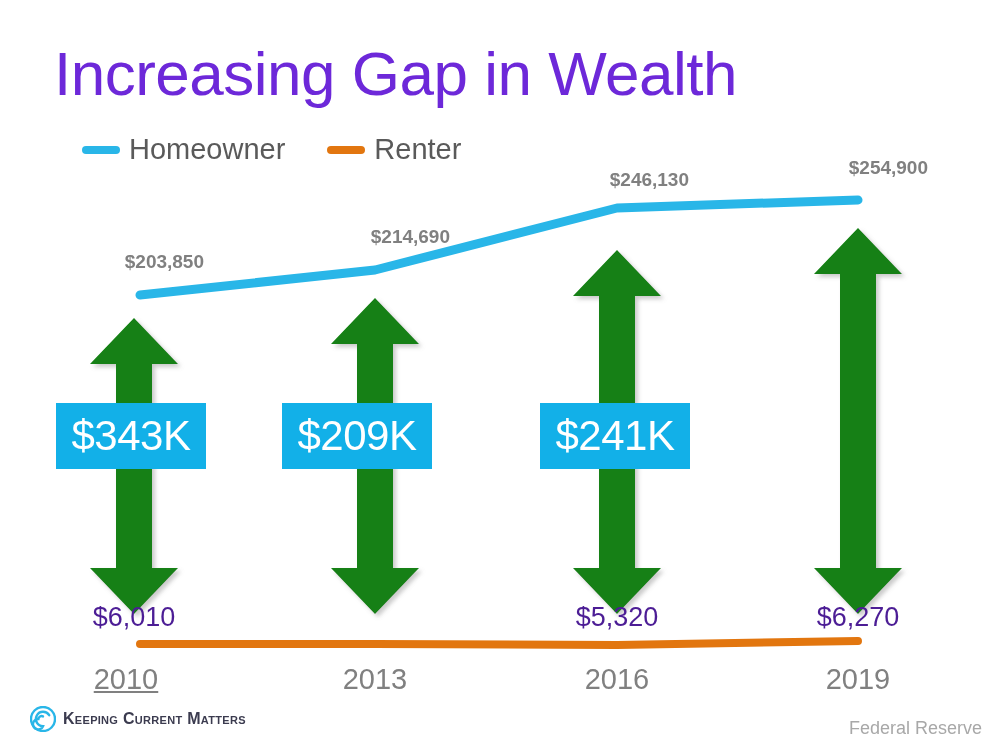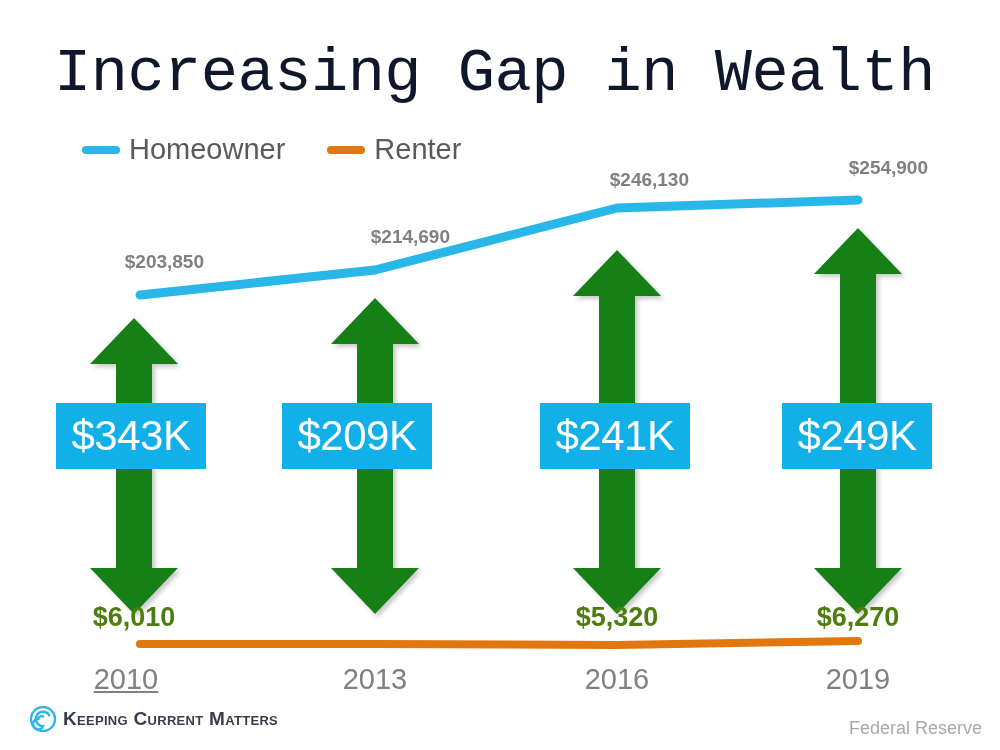--- a/index.html
+++ b/index.html
@@ -18,24 +18,23 @@
     overflow: hidden;
   }
 
   
   #title {
     position: absolute;
     left: 54px;
     top: 38px;
     font-size: 62px;
     font-weight: 400;
-    color: #0f172a;
+    color: #6d28d9;
     letter-spacing: -0.5px;
     white-space: nowrap;
-    font-family: Liberation Mono, monospace;
   }
 
   
   #legend {
     position: absolute;
     left: 82px;
     top: 133px;
     display: flex;
     align-items: center;
     gap: 42px;
@@ -71,22 +70,22 @@
     position: absolute;
     font-size: 19px;
     font-weight: bold;
     color: #808080;
     white-space: nowrap;
     text-align: right;
   }
   .renter-label {
     position: absolute;
     font-size: 27px;
-    font-weight: bold;
-    color: #4d7c0f;
+    font-weight: normal;
+    color: #4c1d95;
     white-space: nowrap;
     text-align: center;
   }
 
   
   .gap-box {
     position: absolute;
     width: 150px;
     height: 66px;
     background: #12b0e8;
@@ -113,21 +112,21 @@
   
   #brand {
     position: absolute;
     left: 30px;
     top: 706px;
     display: flex;
     align-items: center;
     gap: 7px;
   }
   #brand-text {
-    font-size: 19px;
+    font-size: 16px;
     font-weight: bold;
     color: #3b3b4f;
     font-variant: small-caps;
     letter-spacing: 0.3px;
     white-space: nowrap;
   }
   #source {
     position: absolute;
     right: 18px;
     top: 718px;
@@ -186,21 +185,20 @@
   <div class="owner-label" style="left:549px; top:169px; width:140px;">$246,130</div>
   <div class="owner-label" style="left:788px; top:157px; width:140px;">$254,900</div>
 
   <div class="renter-label" style="left:64px; top:602px; width:140px;">$6,010</div>
   <div class="renter-label" style="left:547px; top:602px; width:140px;">$5,320</div>
   <div class="renter-label" style="left:788px; top:602px; width:140px;">$6,270</div>
 
   <div class="gap-box" style="left:56px; top:403px;">$343K</div>
   <div class="gap-box" style="left:282px; top:403px;">$209K</div>
   <div class="gap-box" style="left:540px; top:403px;">$241K</div>
-  <div class="gap-box" style="left:782px; top:403px;">$249K</div>
 
   <div class="year-label" style="left:56px;text-decoration:underline;">2010</div>
   <div class="year-label" style="left:305px;">2013</div>
   <div class="year-label" style="left:547px;">2016</div>
   <div class="year-label" style="left:788px;">2019</div>
 
   <div id="brand">
     <svg width="26" height="26" viewBox="0 0 26 26">
       <circle cx="13" cy="13" r="12" fill="none" stroke="#29b6e8" stroke-width="2.4"></circle>
       <path d="M19.2,9.2 A7.2,7.2 0 1 0 13,20.2 A5.2,5.2 0 1 1 8.4,13 A3.2,3.2 0 0 1 13,10.4" fill="none" stroke="#29b6e8" stroke-width="2.4" stroke-linecap="round"></path>

